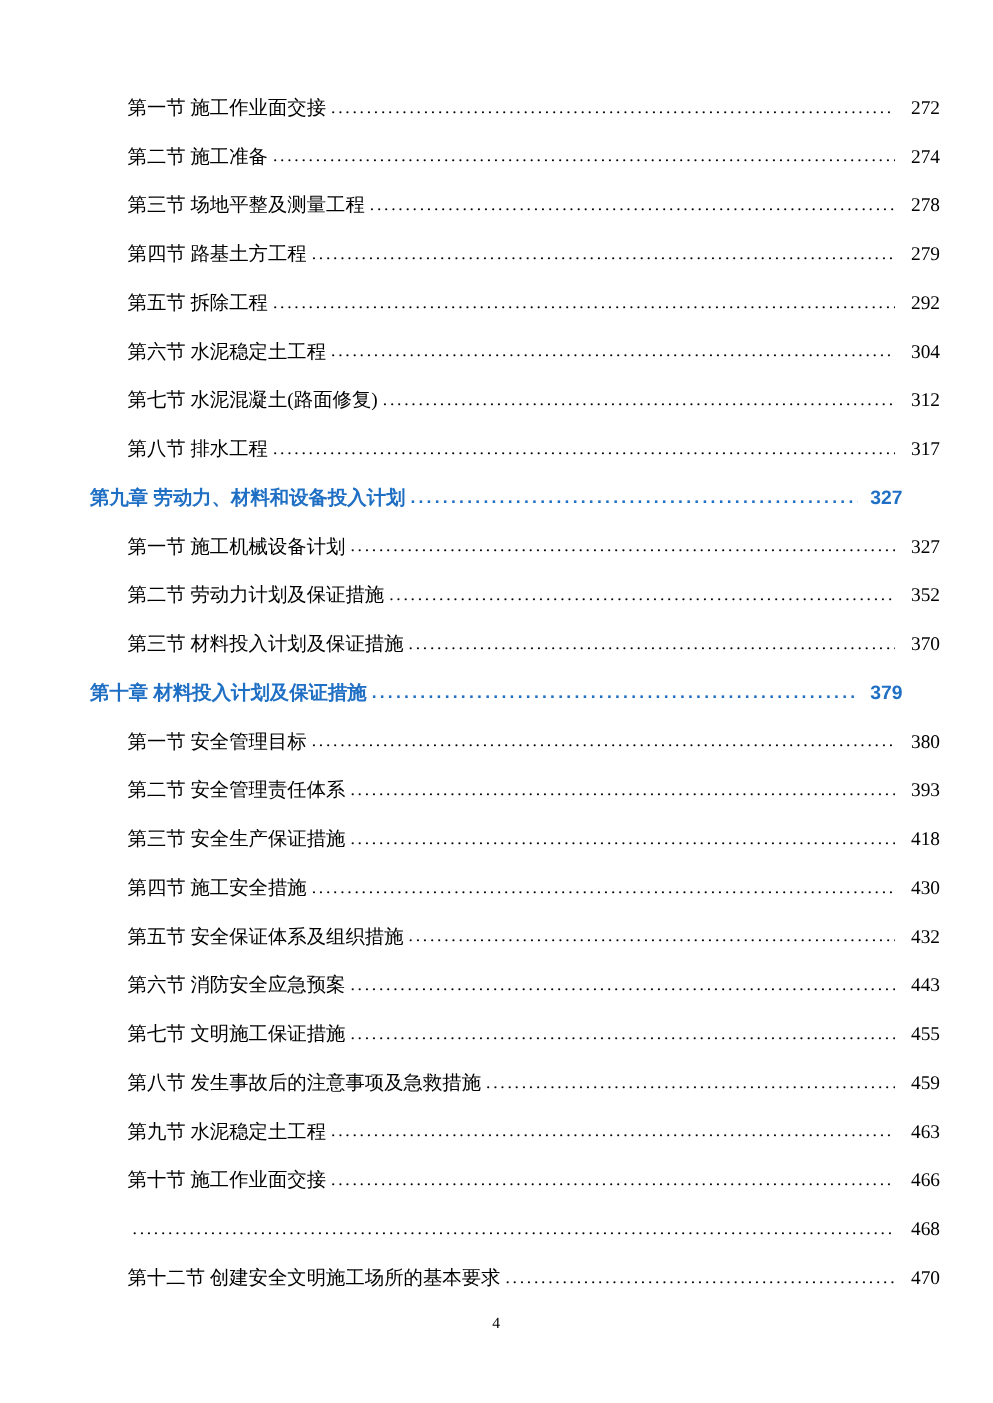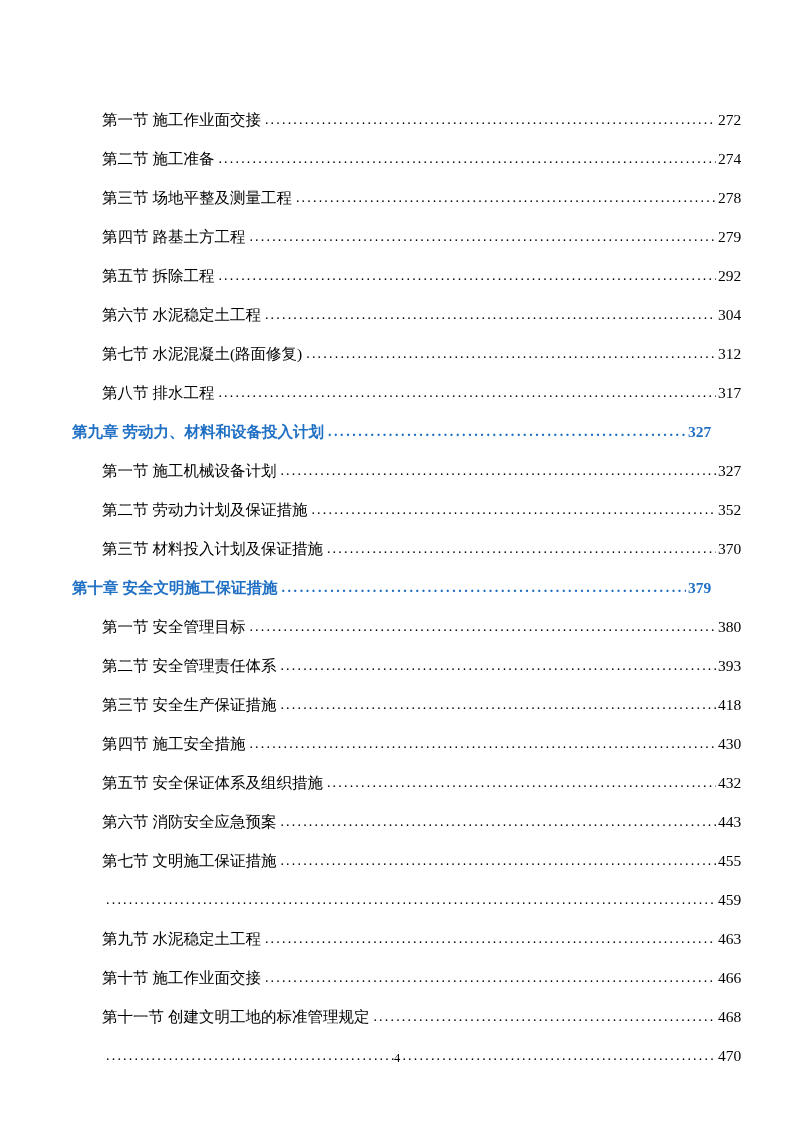--- a/index.html
+++ b/index.html
@@ -15,38 +15,38 @@
     position: relative;
     overflow: hidden;
   }
   .page {
     position: absolute;
     left: 0;
     top: 0;
     width: 794px;
     height: 1122px;
     box-sizing: border-box;
-    padding: 112px 72px 60px 72px;
+    padding: 79px 72px 60px 72px;
   }
   .toc {
     width: 650px;
     margin: 0 auto;
   }
   .toc-row {
     display: flex;
     align-items: baseline;
     width: 100%;
     font-size: 15.5px;
     line-height: 1.0;
     height: 39px;
   }
   .toc-row.level1 {
     color: #1F6FC4;
     font-weight: bold;
-    font-family: Liberation Serif, serif;
+    font-family: Liberation Sans, sans-serif;
     font-size: 15.5px;
   }
   .toc-row.level2 {
     color: #000000;
     padding-left: 30px;
     font-family: "Liberation Serif", "DejaVu Serif", serif;
   }
   .toc-title {
     white-space: nowrap;
     flex: 0 0 auto;
@@ -58,21 +58,21 @@
     margin: 0 2px 0 4px;
     letter-spacing: 2.2px;
     font-size: 14px;
     transform: translateY(-1px);
   }
   .toc-row.level1 .toc-dots {
     letter-spacing: 2.6px;
   }
   .toc-page {
     flex: 0 0 auto;
-    text-align: left;
+    text-align: right;
     min-width: 34px;
     font-variant-numeric: tabular-nums;
   }
   .toc-row.level1 .toc-page {
     color: #1F6FC4;
   }
   .footer {
     position: absolute;
     left: 0;
     right: 0;
@@ -142,21 +142,21 @@
         <span class="toc-title">第二节   劳动力计划及保证措施</span>
         <span class="toc-dots">.............................................................................................................</span>
         <span class="toc-page">352</span>
       </div>
       <div class="toc-row level2">
         <span class="toc-title">第三节  材料投入计划及保证措施</span>
         <span class="toc-dots">.............................................................................................................</span>
         <span class="toc-page">370</span>
       </div>
       <div class="toc-row level1">
-        <span class="toc-title">第十章  安全文明施工保证措施</span>
+        <span class="toc-title">第十章  材料投入计划及保证措施</span>
         <span class="toc-dots">.............................................................................................................</span>
         <span class="toc-page">379</span>
       </div>
       <div class="toc-row level2">
         <span class="toc-title">第一节  安全管理目标</span>
         <span class="toc-dots">.............................................................................................................</span>
         <span class="toc-page">380</span>
       </div>
       <div class="toc-row level2">
         <span class="toc-title">第二节  安全管理责任体系</span>
@@ -182,37 +182,38 @@
         <span class="toc-title">第六节  消防安全应急预案</span>
         <span class="toc-dots">.............................................................................................................</span>
         <span class="toc-page">443</span>
       </div>
       <div class="toc-row level2">
         <span class="toc-title">第七节  文明施工保证措施</span>
         <span class="toc-dots">.............................................................................................................</span>
         <span class="toc-page">455</span>
       </div>
       <div class="toc-row level2">
+        <span class="toc-title">第八节  发生事故后的注意事项及急救措施</span>
         <span class="toc-dots">.............................................................................................................</span>
         <span class="toc-page">459</span>
       </div>
       <div class="toc-row level2">
         <span class="toc-title">第九节  水泥稳定土工程</span>
         <span class="toc-dots">.............................................................................................................</span>
         <span class="toc-page">463</span>
       </div>
       <div class="toc-row level2">
         <span class="toc-title">第十节  施工作业面交接</span>
         <span class="toc-dots">.............................................................................................................</span>
         <span class="toc-page">466</span>
       </div>
       <div class="toc-row level2">
-        <span class="toc-title">第十一节  创建文明工地的标准管理规定</span>
         <span class="toc-dots">.............................................................................................................</span>
         <span class="toc-page">468</span>
       </div>
       <div class="toc-row level2">
+        <span class="toc-title">第十二节  创建安全文明施工场所的基本要求</span>
         <span class="toc-dots">.............................................................................................................</span>
         <span class="toc-page">470</span>
       </div>
     </div>
   <div class="footer">4</div>
 </div>
 
 </body></html>

